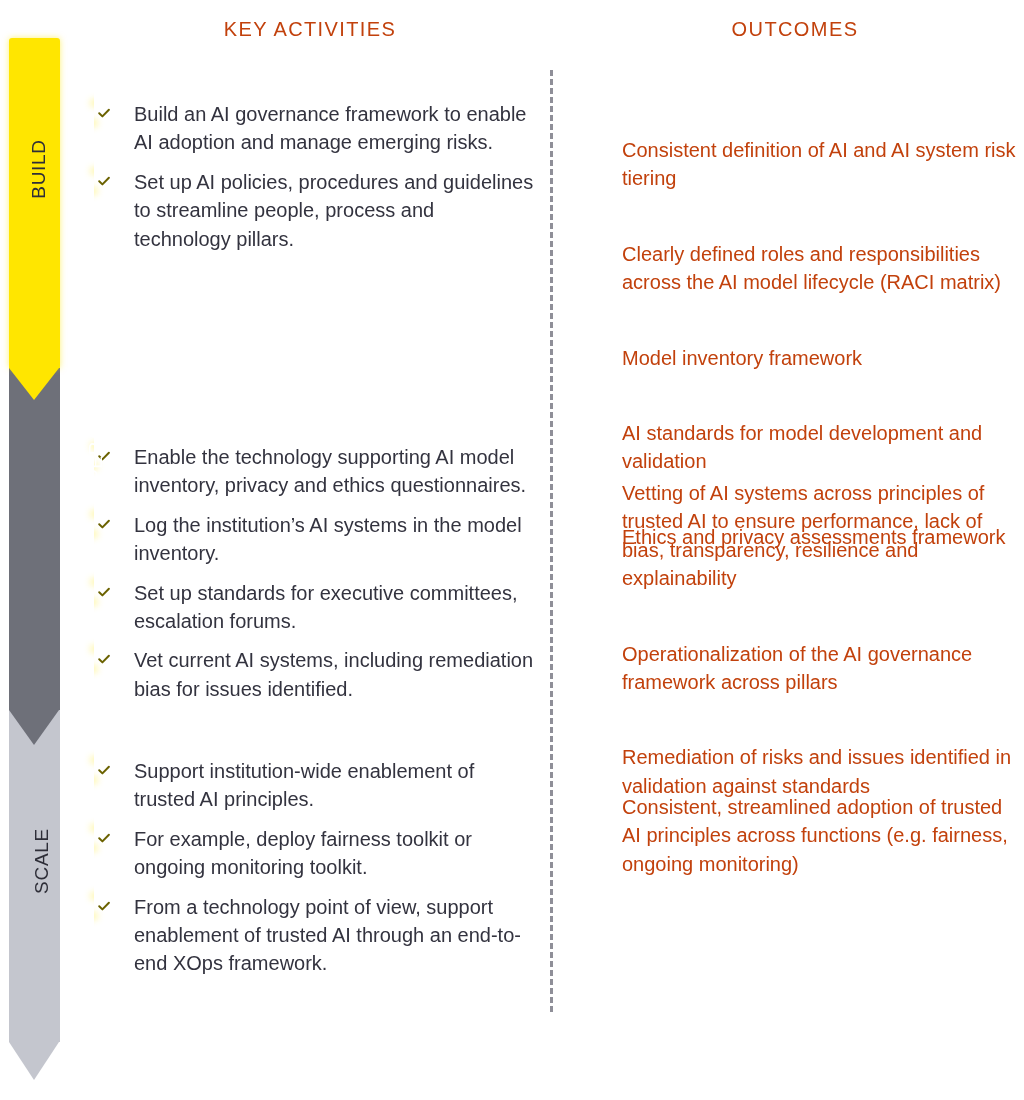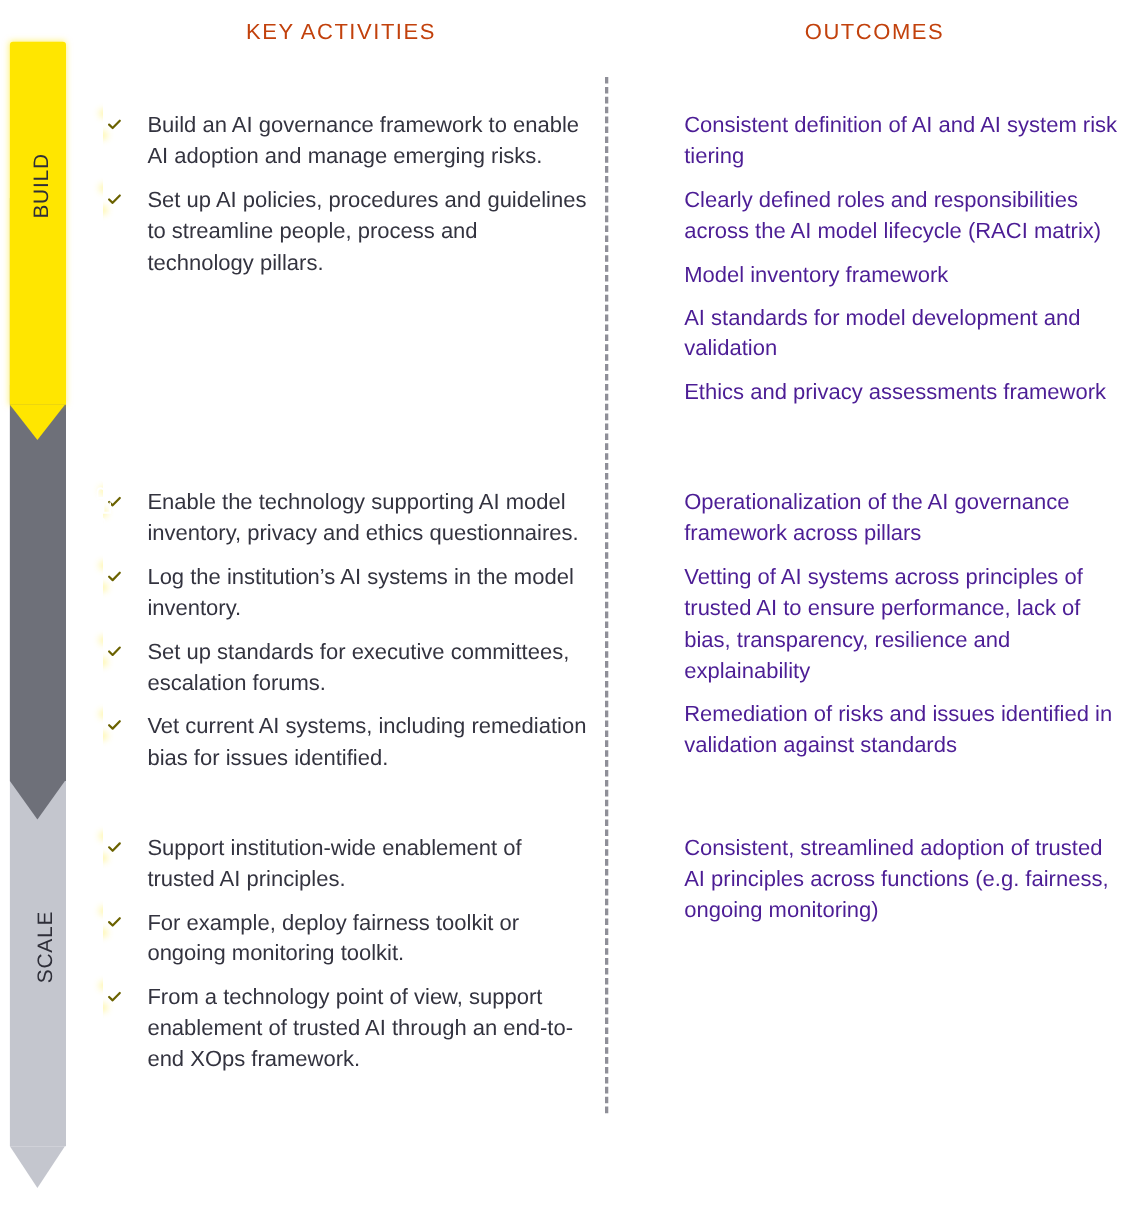--- a/index.html
+++ b/index.html
@@ -142,21 +142,21 @@
   
   .icon-gray {
     width: 21px;
     height: 21px;
     border-radius: 50%;
     background: #747479;
   }
   .icon-gray svg { display: block; }
 
   .text-dark { color: #33333f; }
-  .text-gray { color: #4c1d95; }
+  .text-gray { color: #c2410c; margin-top: 36px; }
 
   
   #acts-build { top: 100px; }
   #acts-ops   { top: 443px; }
   #acts-scale { top: 757px; }
 
   #outs-build { top: 100px; }
   #outs-ops   { top: 443px; }
   #outs-scale { top: 757px; }
 </style>
@@ -320,36 +320,36 @@
     </div>
   </div>
 
   <div class="row-group" id="outs-ops">
     <div class="bullet">
       <span class="bullet-icon">
         <span class="icon-gray"><svg width="21" height="21" viewBox="0 0 21 21">
               <path d="M5.6 10.9 L9.0 14.0 L15.5 7.2" stroke="#ffffff" stroke-width="1.9" fill="none" stroke-linecap="round" stroke-linejoin="round"></path>
             </svg></span>
       </span>
+      <span class="bullet-text text-gray">Vetting of AI systems across principles of trusted AI to ensure performance, lack of bias, transparency, resilience and explainability</span>
+    </div>
+    <div class="bullet">
+      <span class="bullet-icon">
+        <span class="icon-gray"><svg width="21" height="21" viewBox="0 0 21 21">
+              <path d="M5.6 10.9 L9.0 14.0 L15.5 7.2" stroke="#ffffff" stroke-width="1.9" fill="none" stroke-linecap="round" stroke-linejoin="round"></path>
+            </svg></span>
+      </span>
       <span class="bullet-text text-gray">Operationalization of the AI governance framework across pillars</span>
     </div>
     <div class="bullet">
       <span class="bullet-icon">
         <span class="icon-gray"><svg width="21" height="21" viewBox="0 0 21 21">
               <path d="M5.6 10.9 L9.0 14.0 L15.5 7.2" stroke="#ffffff" stroke-width="1.9" fill="none" stroke-linecap="round" stroke-linejoin="round"></path>
             </svg></span>
       </span>
-      <span class="bullet-text text-gray">Vetting of AI systems across principles of trusted AI to ensure performance, lack of bias, transparency, resilience and explainability</span>
-    </div>
-    <div class="bullet">
-      <span class="bullet-icon">
-        <span class="icon-gray"><svg width="21" height="21" viewBox="0 0 21 21">
-              <path d="M5.6 10.9 L9.0 14.0 L15.5 7.2" stroke="#ffffff" stroke-width="1.9" fill="none" stroke-linecap="round" stroke-linejoin="round"></path>
-            </svg></span>
-      </span>
       <span class="bullet-text text-gray">Remediation of risks and issues identified in validation against standards</span>
     </div>
   </div>
 
   <div class="row-group" id="outs-scale">
     <div class="bullet">
       <span class="bullet-icon">
         <span class="icon-gray"><svg width="21" height="21" viewBox="0 0 21 21">
               <path d="M5.6 10.9 L9.0 14.0 L15.5 7.2" stroke="#ffffff" stroke-width="1.9" fill="none" stroke-linecap="round" stroke-linejoin="round"></path>
             </svg></span>

